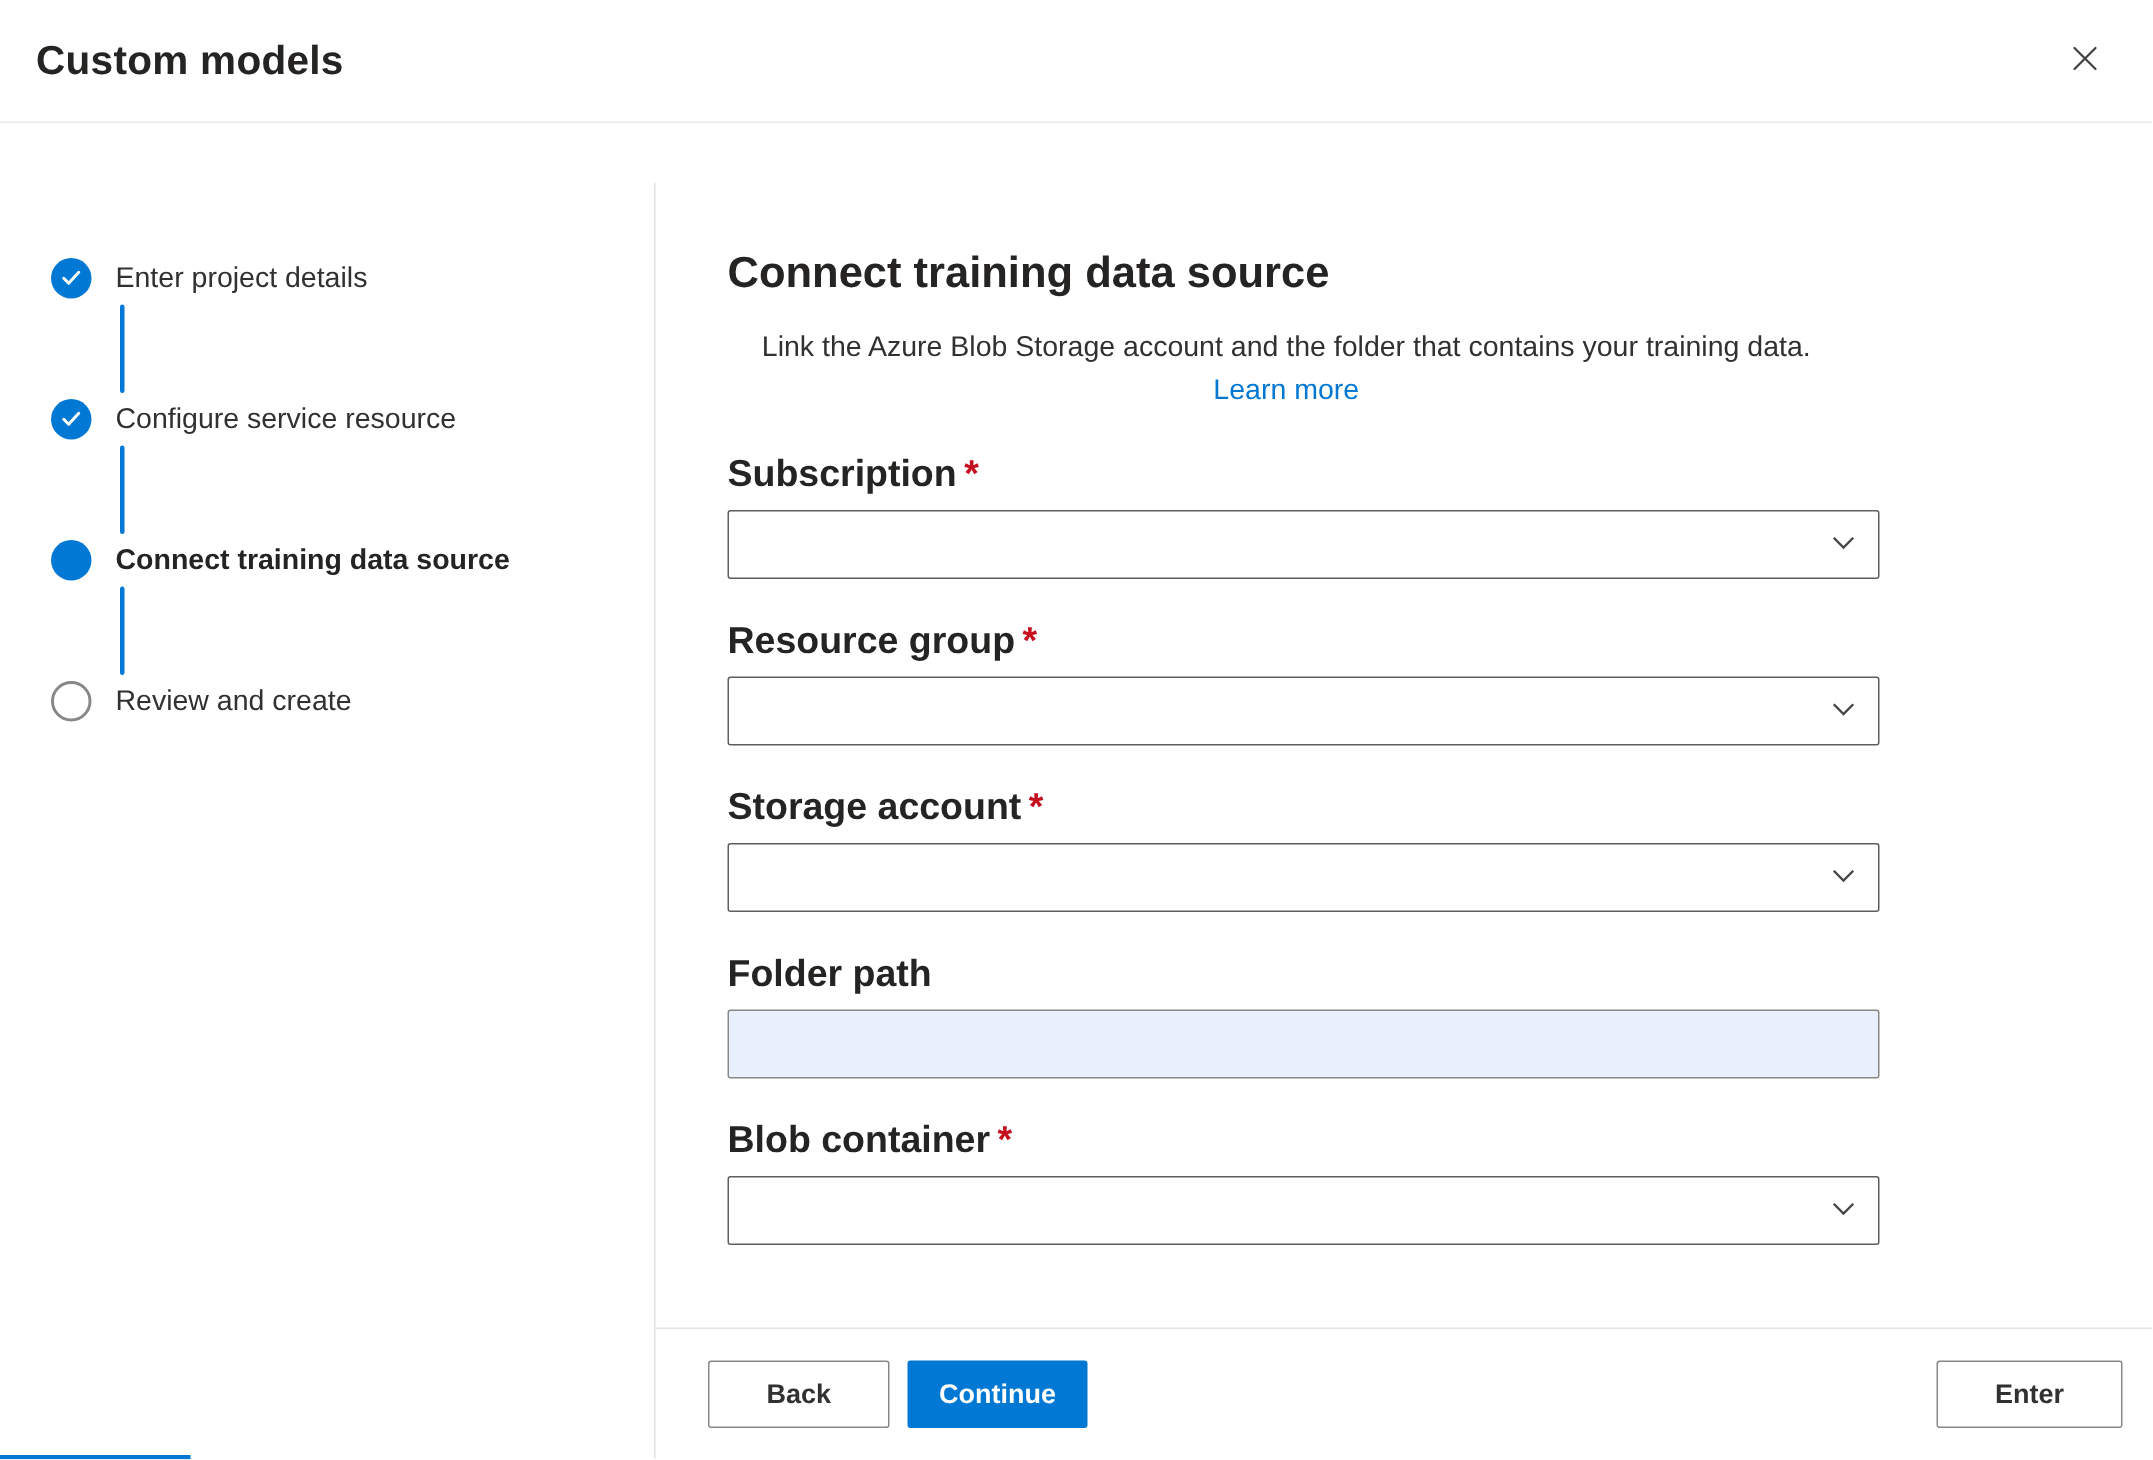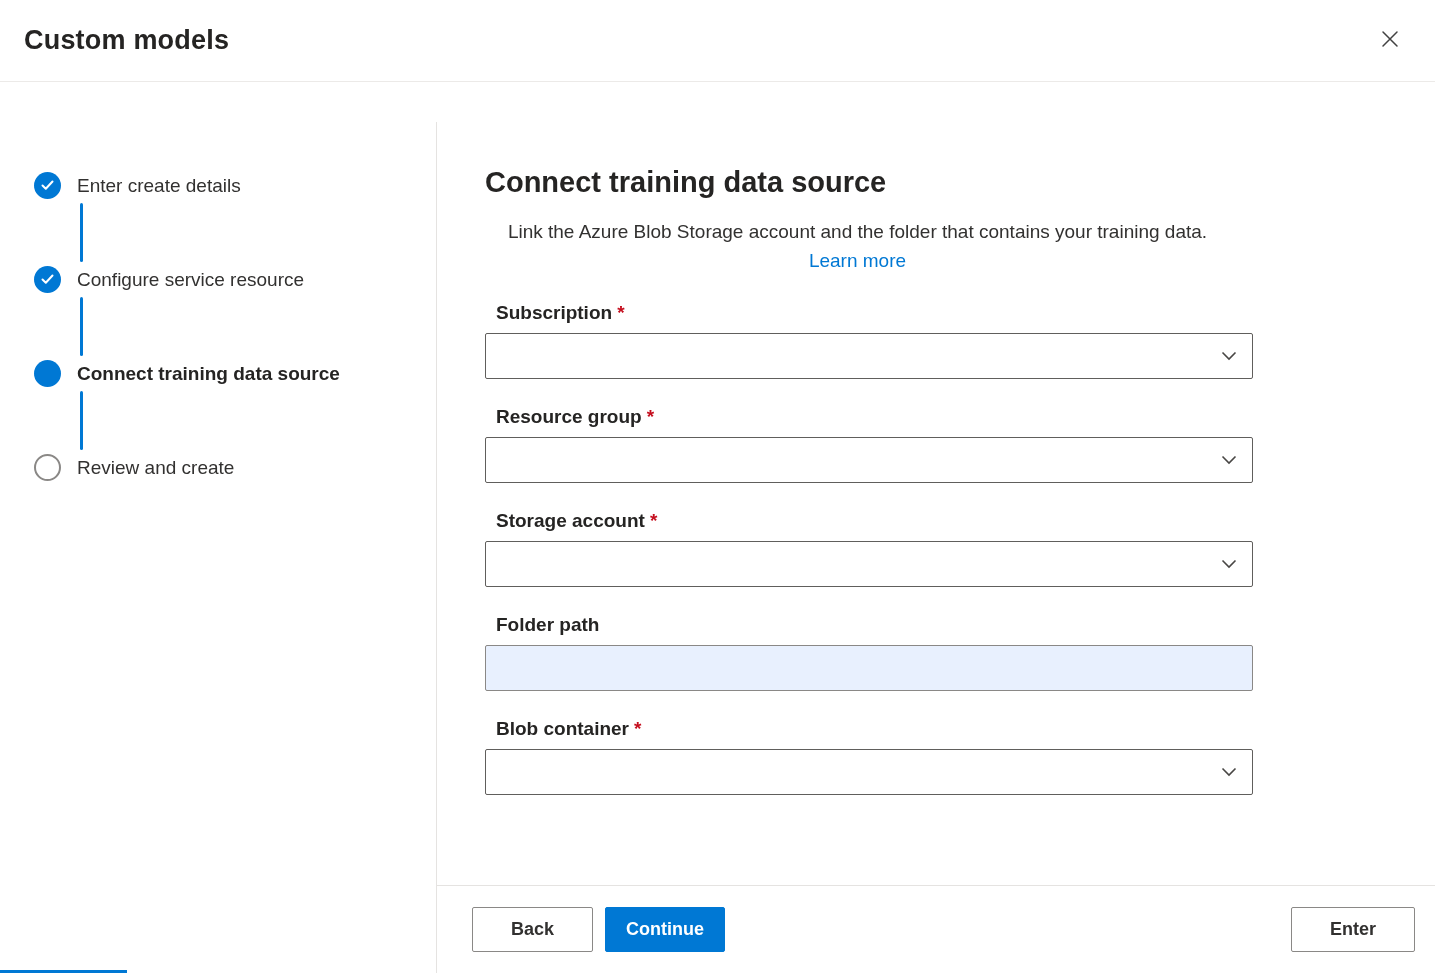--- a/index.html
+++ b/index.html
@@ -96,24 +96,23 @@
     line-height: 29px;
     color: #323130;
     max-width: 745px;
     text-align: center;
   }
   .link { color: #0078d4; text-decoration: none; cursor: pointer; }
 
   .field { margin-top: 27px; max-width: 768px; }
   .field-label {
     display: block;
-    font-size: 19px;
+    font-size: 25px;
     font-weight: 600;
     color: #252423;
-    margin-left: 11px;
   }
   .req { color: #c50f1f; margin-left: 5px; font-weight: 600; }
   .dropdown {
     margin-top: 9px;
     height: 46px;
     width: 100%;
     border: 1px solid #605e5c;
     border-radius: 2px;
     background: #ffffff;
     display: flex;
@@ -195,21 +194,21 @@
   <div class="body">
 
     <div class="sidebar">
 
       <div class="step complete">
         <span class="step-circle">
           <svg width="13" height="11" viewBox="0 0 13 11">
               <path d="M1.5 5.5l3.3 3.3L11.5 1.5" fill="none" stroke="#ffffff" stroke-width="2" stroke-linecap="round" stroke-linejoin="round"></path>
             </svg>
         </span>
-        <span class="step-label">Enter create details</span>
+        <span class="step-label">Enter project details</span>
       </div>
       <div class="connector"></div>
 
       <div class="step complete">
         <span class="step-circle">
           <svg width="13" height="11" viewBox="0 0 13 11">
               <path d="M1.5 5.5l3.3 3.3L11.5 1.5" fill="none" stroke="#ffffff" stroke-width="2" stroke-linecap="round" stroke-linejoin="round"></path>
             </svg>
         </span>
         <span class="step-label">Configure service resource</span>

